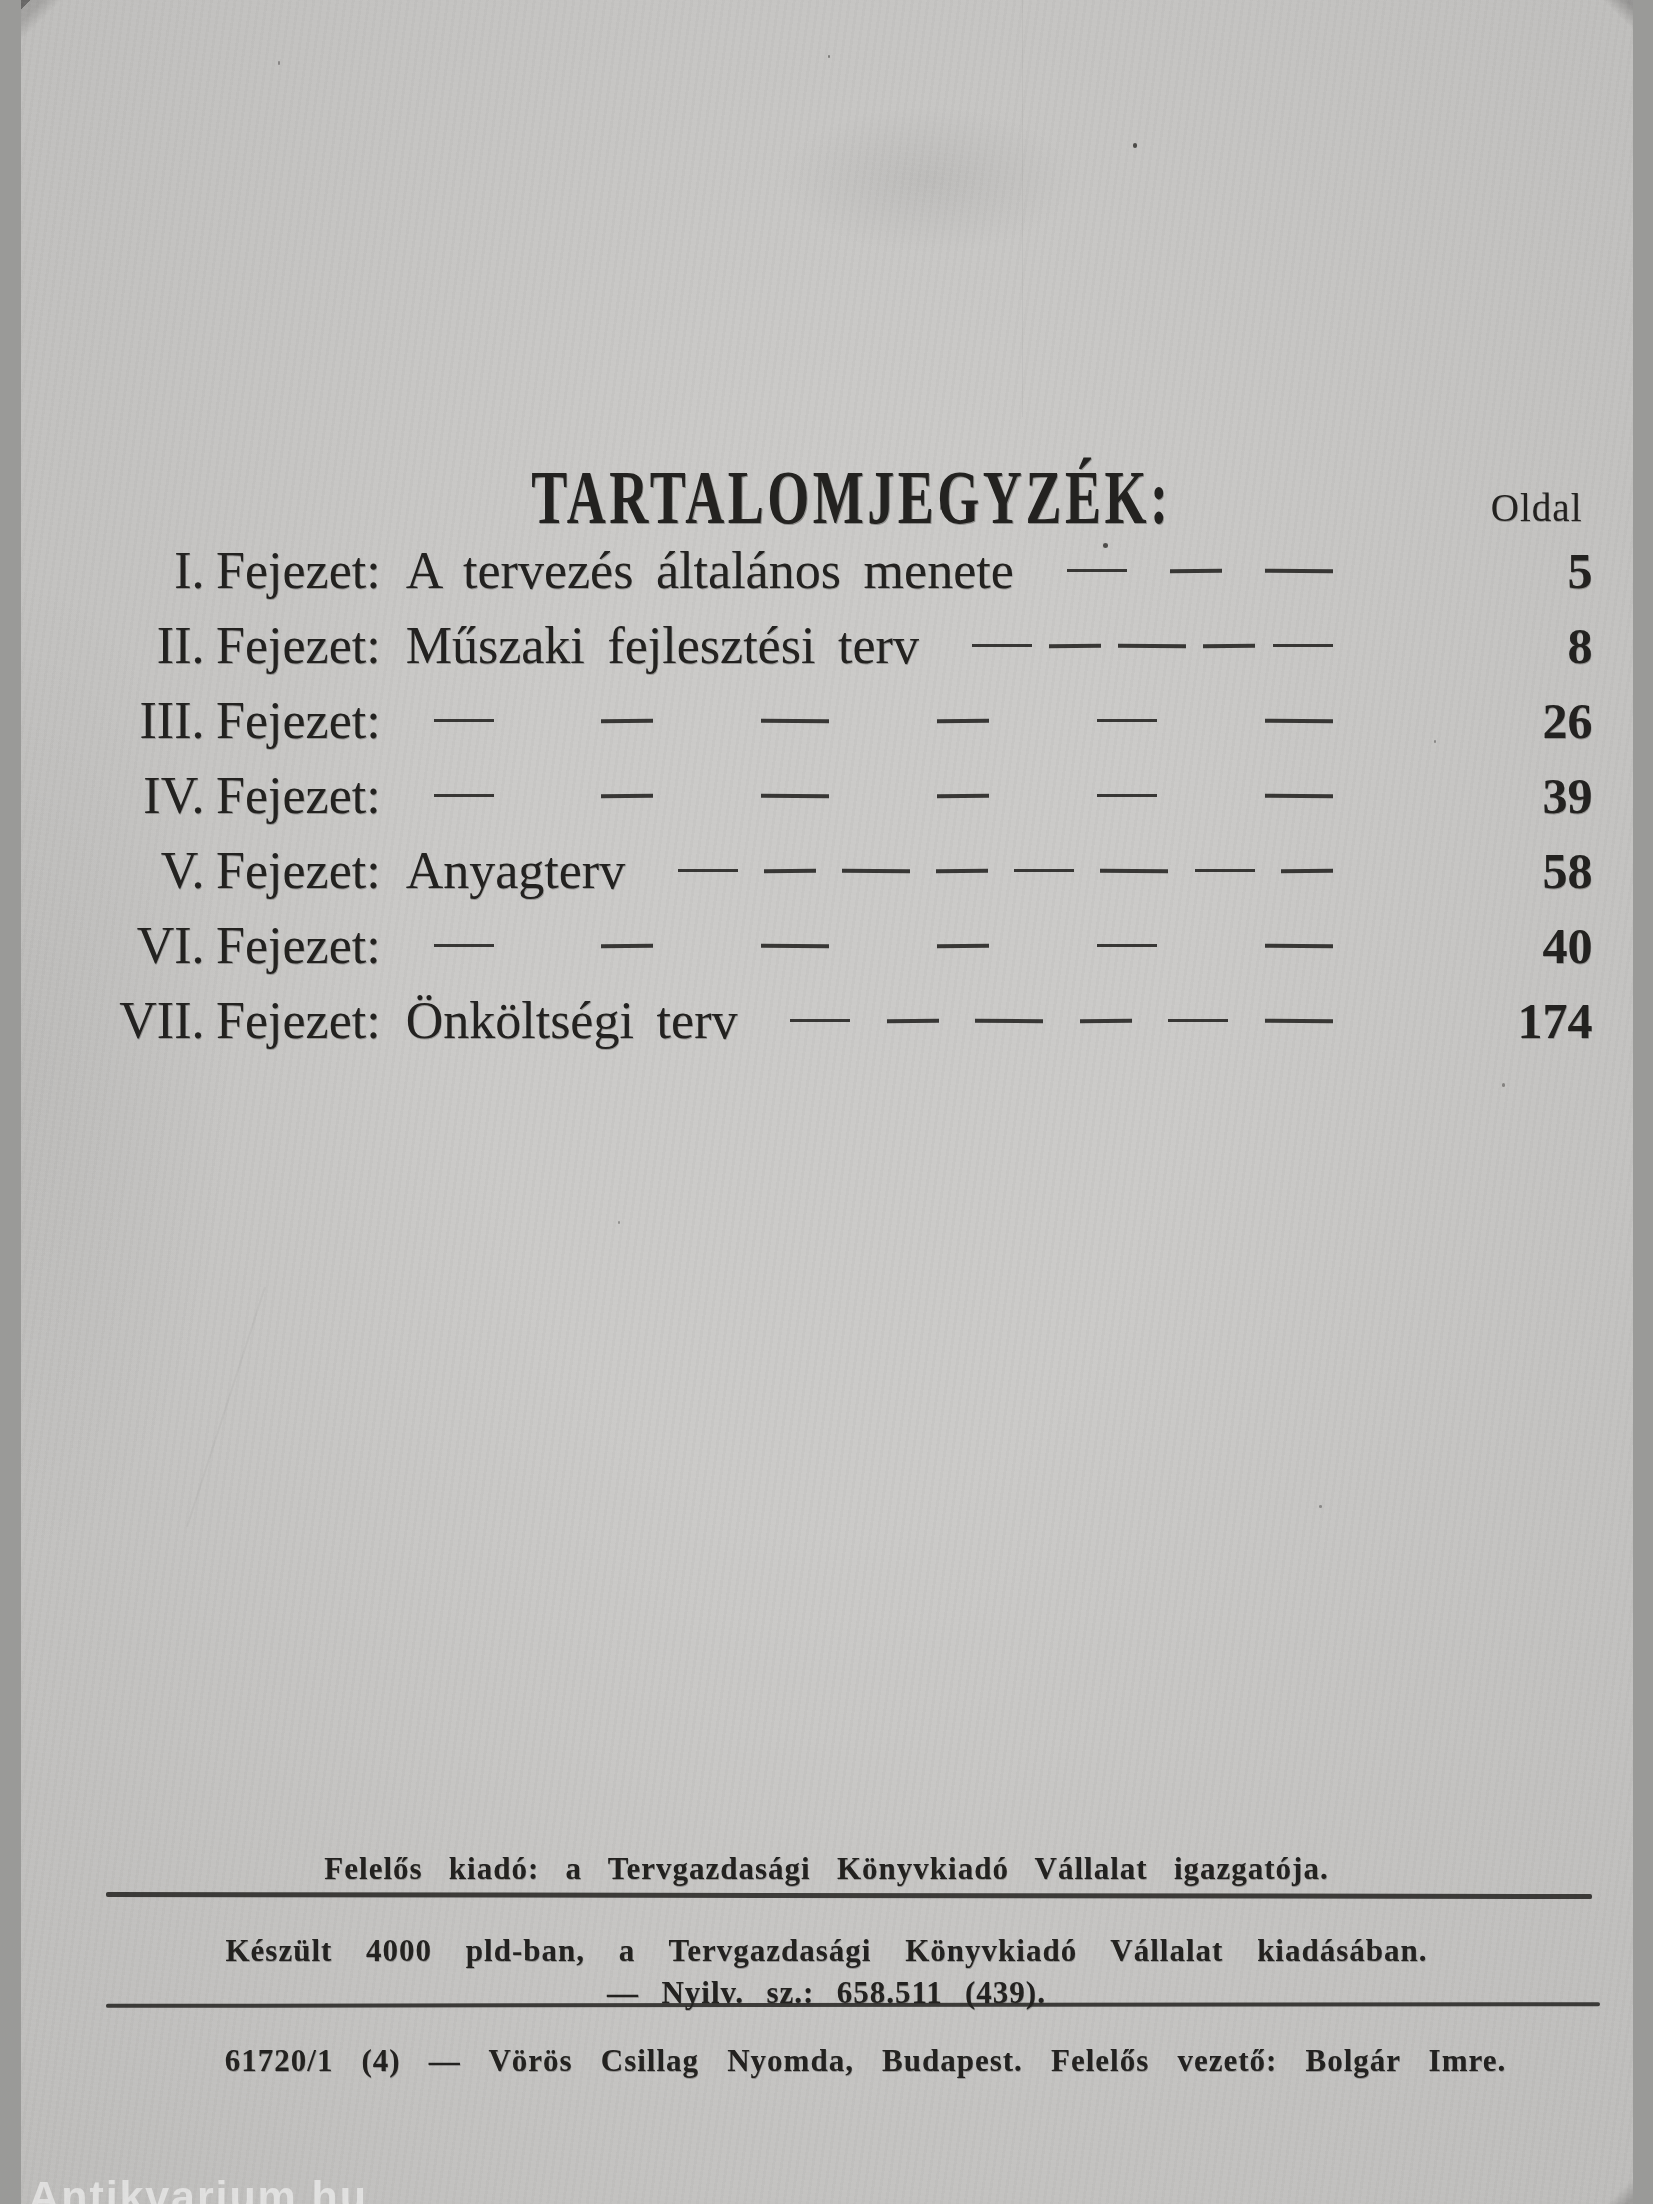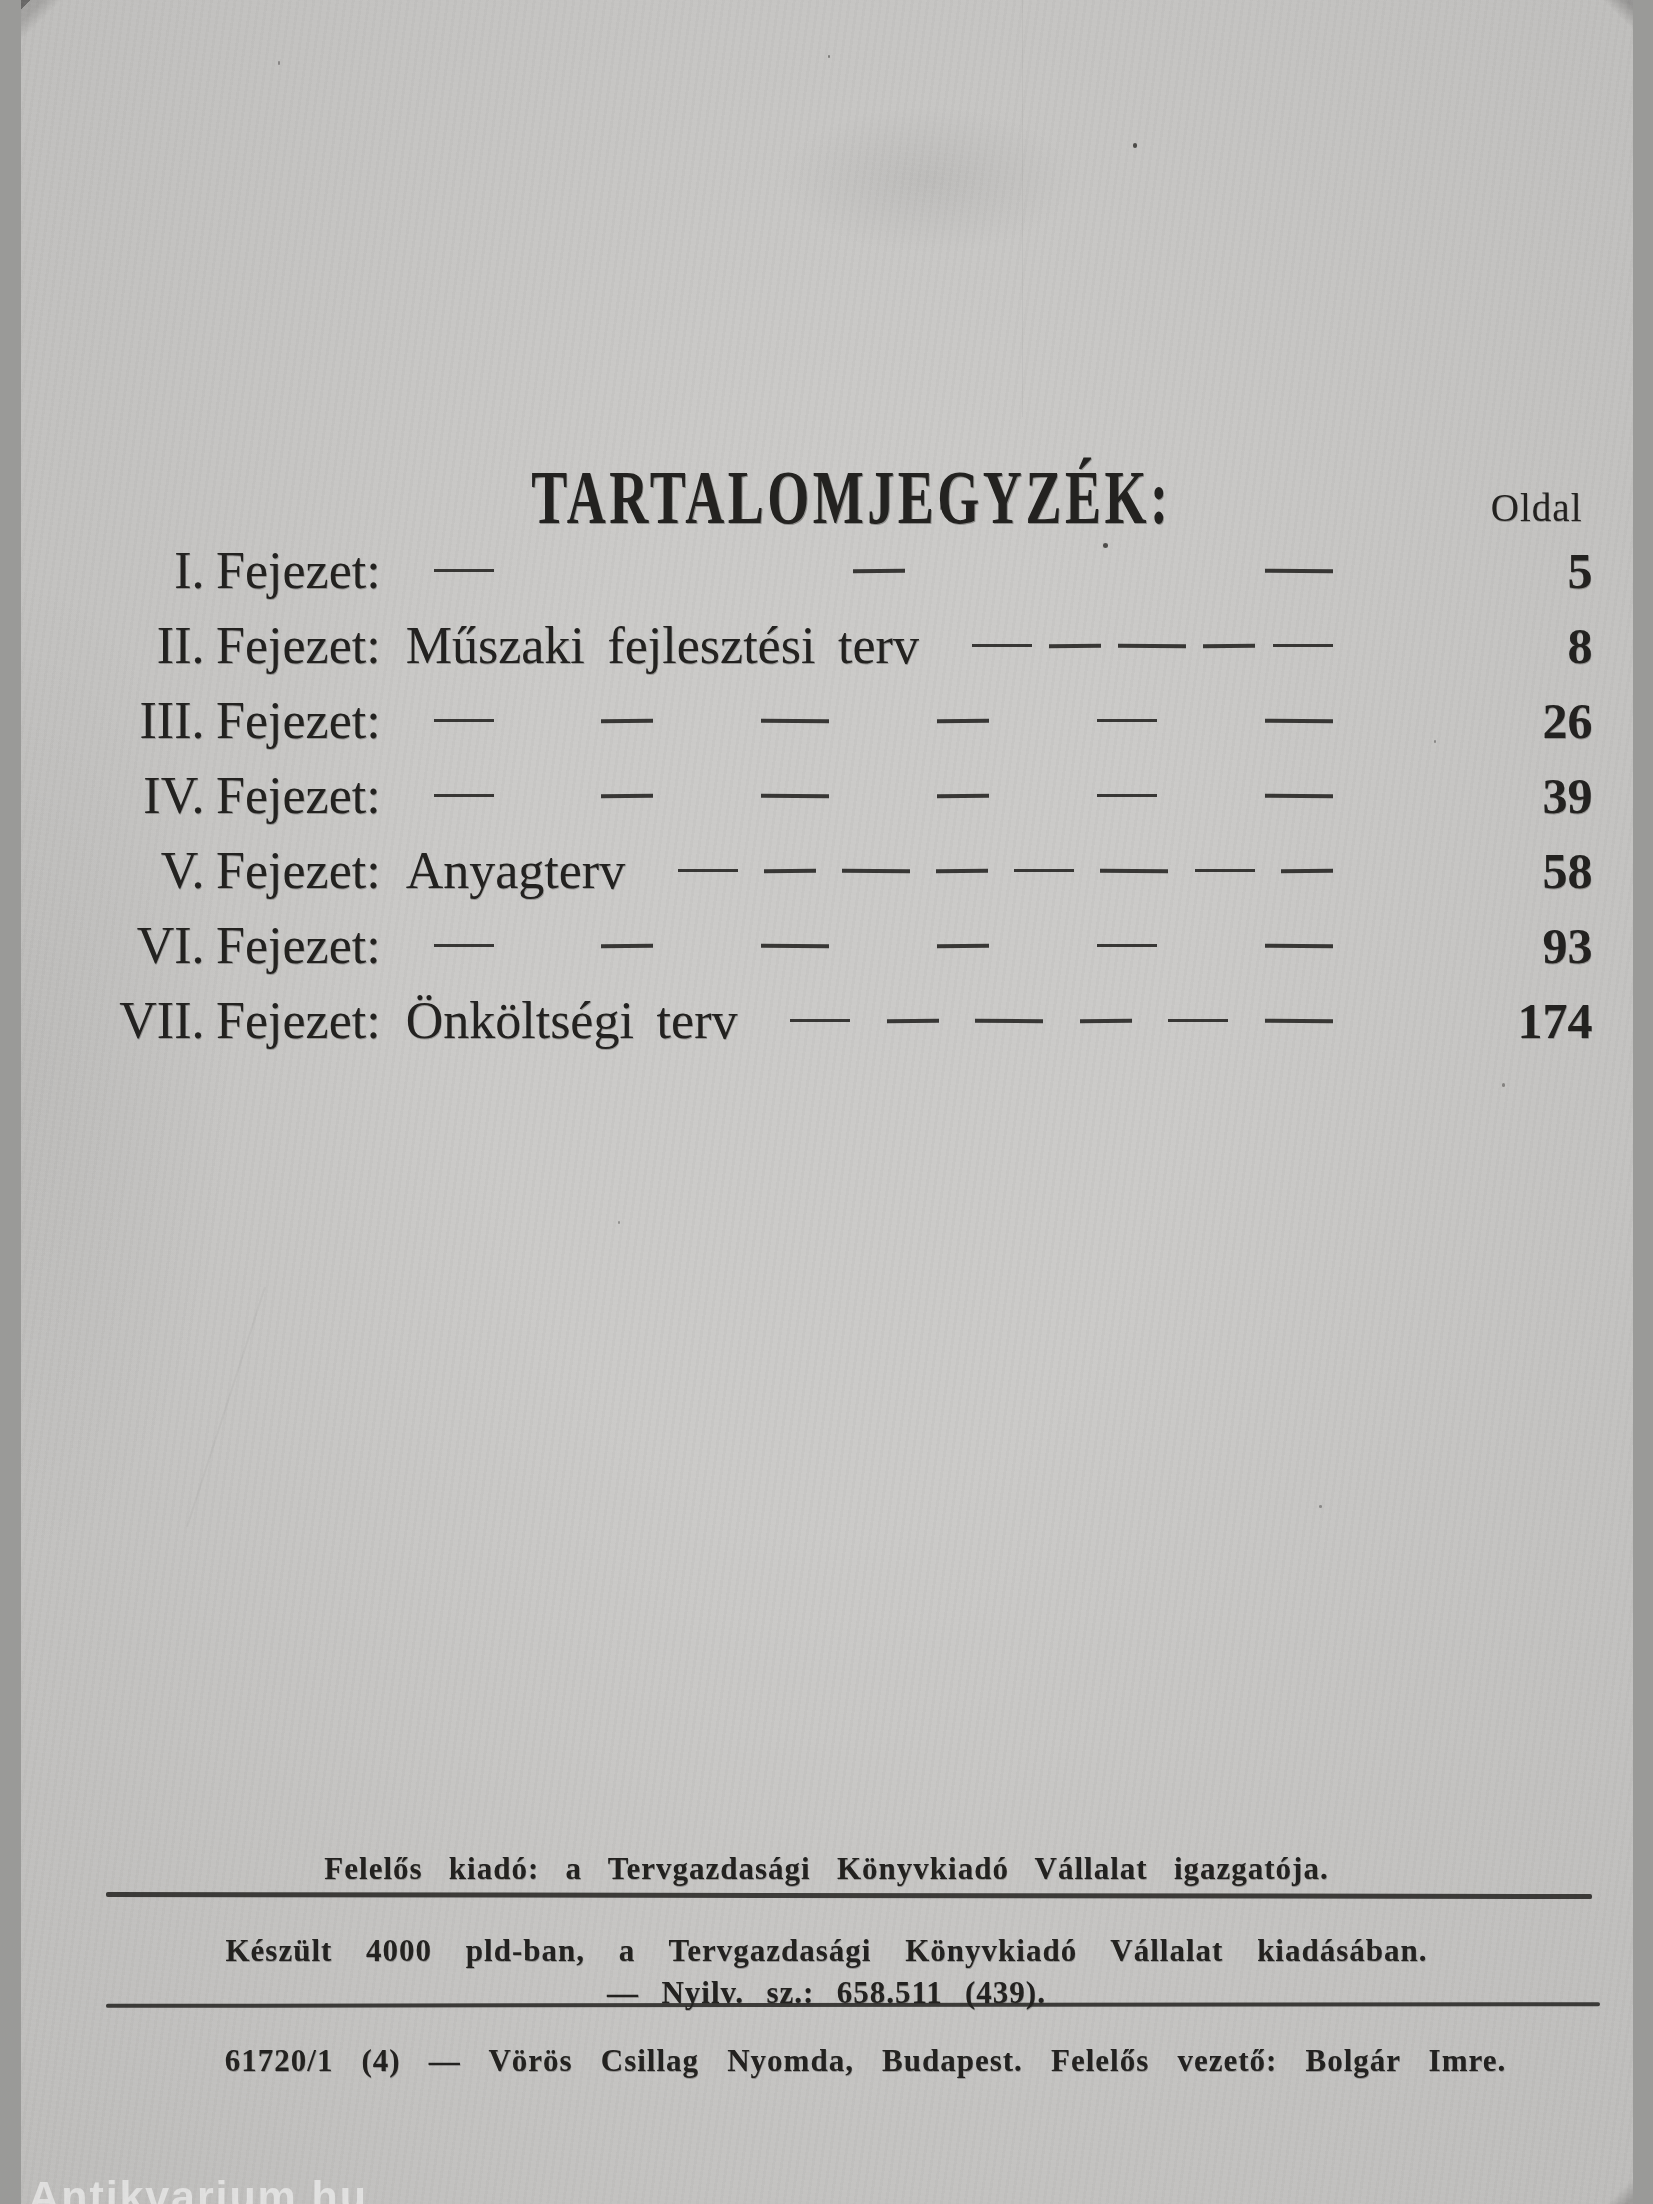--- a/index.html
+++ b/index.html
@@ -123,20 +123,21 @@
 <div class="page">
 
   <h1 class="title">TARTALOMJEGYZÉK:</h1>
 
   <div class="oldal">Oldal</div>
 
   <div class="toc" id="toc-list">
       <div class="toc-row">
         <span class="numeral">I.</span>
         <span class="fejezet">Fejezet:</span>
+        <span class="ctitle">A tervezés általános menete</span>
         <span class="leader">
           <span class="dash"></span>
           <span class="dash"></span>
           <span class="dash"></span>
         </span>
         <span class="pagenum">5</span>
       </div>
       <div class="toc-row">
         <span class="numeral">II.</span>
         <span class="fejezet">Fejezet:</span>
@@ -196,21 +197,21 @@
         <span class="numeral">VI.</span>
         <span class="fejezet">Fejezet:</span>
         <span class="leader">
           <span class="dash"></span>
           <span class="dash"></span>
           <span class="dash"></span>
           <span class="dash"></span>
           <span class="dash"></span>
           <span class="dash"></span>
         </span>
-        <span class="pagenum">93</span>
+        <span class="pagenum">40</span>
       </div>
       <div class="toc-row">
         <span class="numeral">VII.</span>
         <span class="fejezet">Fejezet:</span>
         <span class="ctitle">Önköltségi terv</span>
         <span class="leader">
           <span class="dash"></span>
           <span class="dash"></span>
           <span class="dash"></span>
           <span class="dash"></span>

